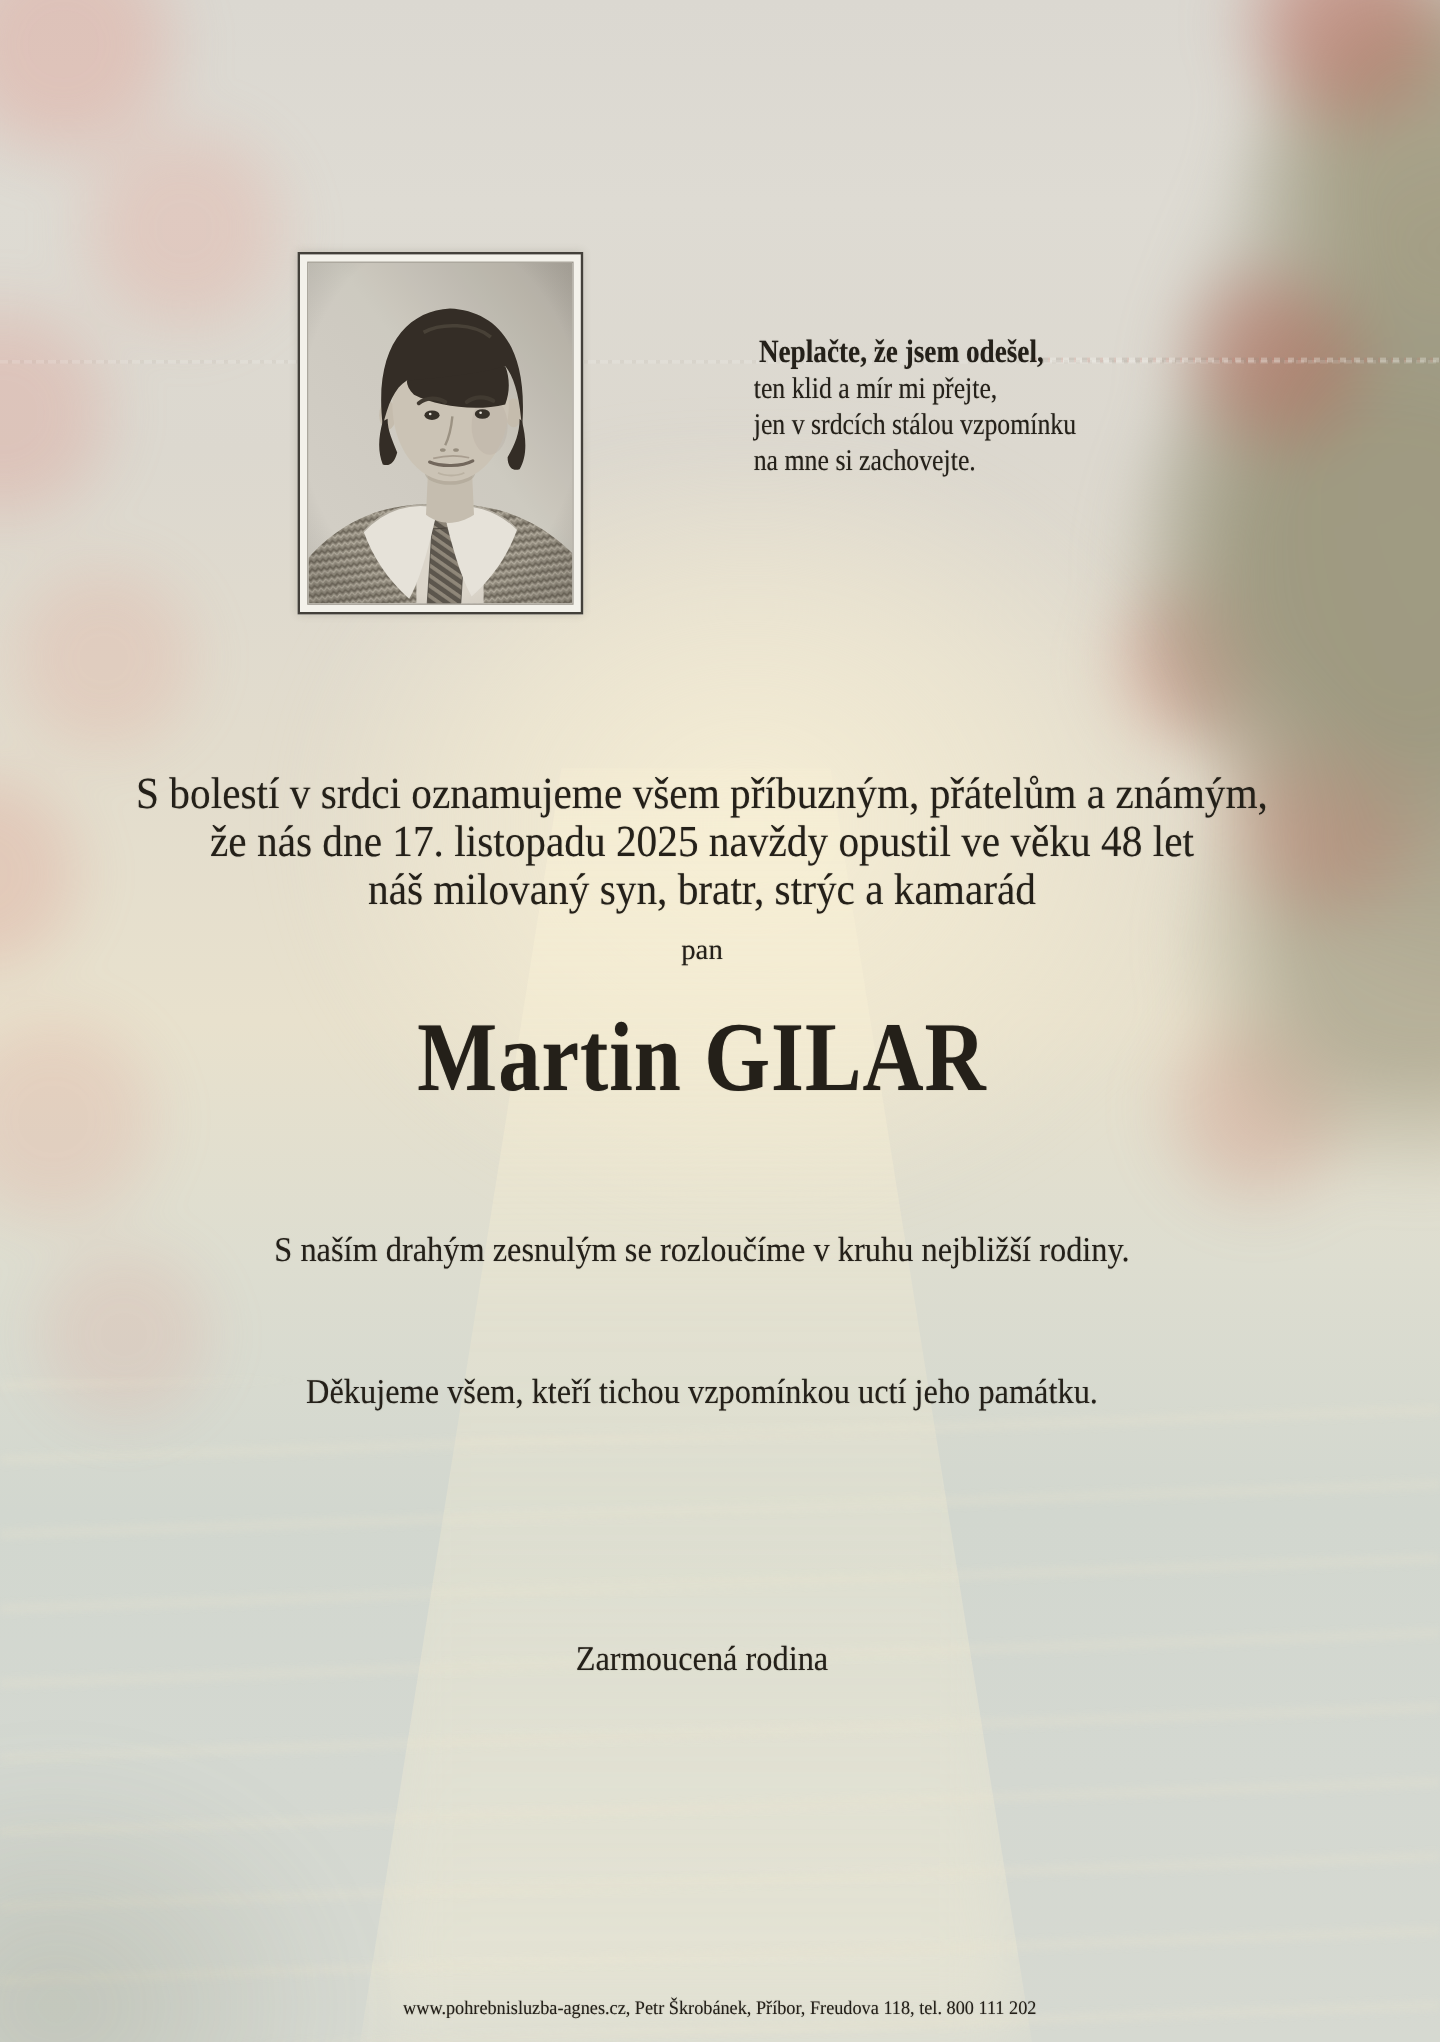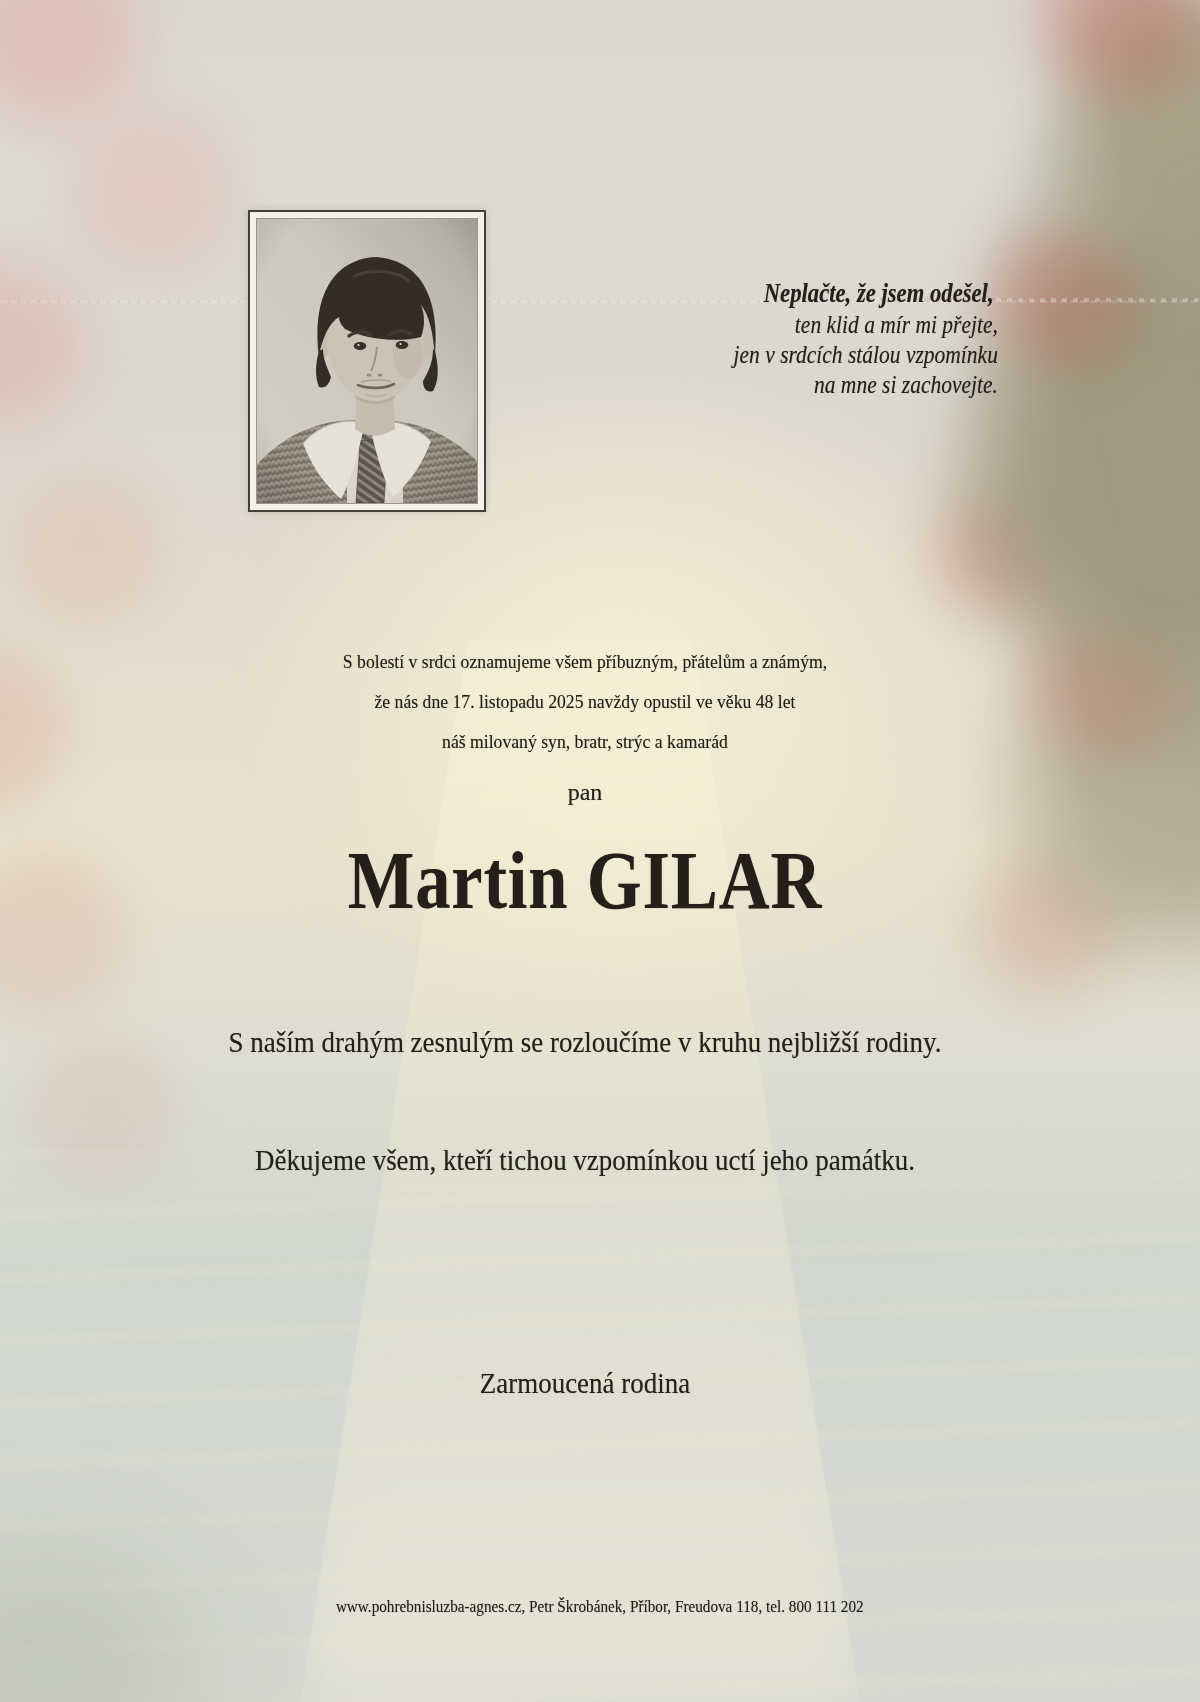--- a/index.html
+++ b/index.html
@@ -68,33 +68,33 @@
     left:0;right:0;top:300px;height:3px;opacity:.16;
     background:repeating-linear-gradient(90deg, rgba(255,255,255,.8) 0 7px, rgba(160,150,140,.5) 7px 10px);
   }
   .photo{
     position:absolute;left:248px;top:210px;width:238px;height:302px;box-sizing:border-box;
     margin:0;border:2px solid #43403a;background:#f3f1ea;padding:7px;
     box-shadow:0 0 7px rgba(90,85,70,.22);
   }
   .photo svg{display:block;outline:1px solid #9b968c;}
   .txt{text-shadow:0 0 1px rgba(34,31,26,0.38);}
-  .verse{position:absolute;left:598px;top:276px;width:430px;text-align:right;font-style:italic;}
+  .verse{position:absolute;left:598px;top:276px;width:430px;text-align:left;}
   .verse .v1{font-size:27px;font-weight:bold;line-height:34px;transform:scaleX(0.84);transform-origin:50% 50%;}
   .verse .v{font-size:25px;line-height:30px;transform:scaleX(0.86);transform-origin:50% 50%;}
   .content{position:absolute;left:0;right:30px;top:0;bottom:0;text-align:center;}
   .content > div{position:absolute;left:0;right:0;}
-  .ann{top:642px;font-size:19px;line-height:40px;}
+  .ann{top:642px;font-size:37px;line-height:40px;}
   .ann div{transform:scaleX(0.93);transform-origin:50% 50%;}
   .honorific{top:775px;font-size:24px;line-height:34px;}
   .name{top:840px;font-size:82px;line-height:82px;font-weight:bold;transform:scaleX(0.86);transform-origin:50% 50%;letter-spacing:1px;}
   .farewell{top:1022px;font-size:29px;line-height:40px;transform:scaleX(0.93);transform-origin:50% 50%;}
   .thanks{top:1140px;font-size:29px;line-height:40px;transform:scaleX(0.93);transform-origin:50% 50%;}
   .signature{top:1363px;font-size:29px;line-height:40px;transform:scaleX(0.93);transform-origin:50% 50%;}
-  .footer{position:absolute;left:0;right:0;top:1596px;text-align:center;font-size:16px;line-height:22px;}
+  .footer{position:absolute;left:0;right:0;top:1663px;text-align:center;font-size:16px;line-height:22px;}
   .footer span{display:inline-block;transform:scaleX(0.95);transform-origin:50% 50%;}
 </style>
 </head>
 <body>
 
 <div class="page">
 
   <div class="bg tree-left"></div>
   <div class="bg tree-right"></div>
   <div class="bg glow"></div>

